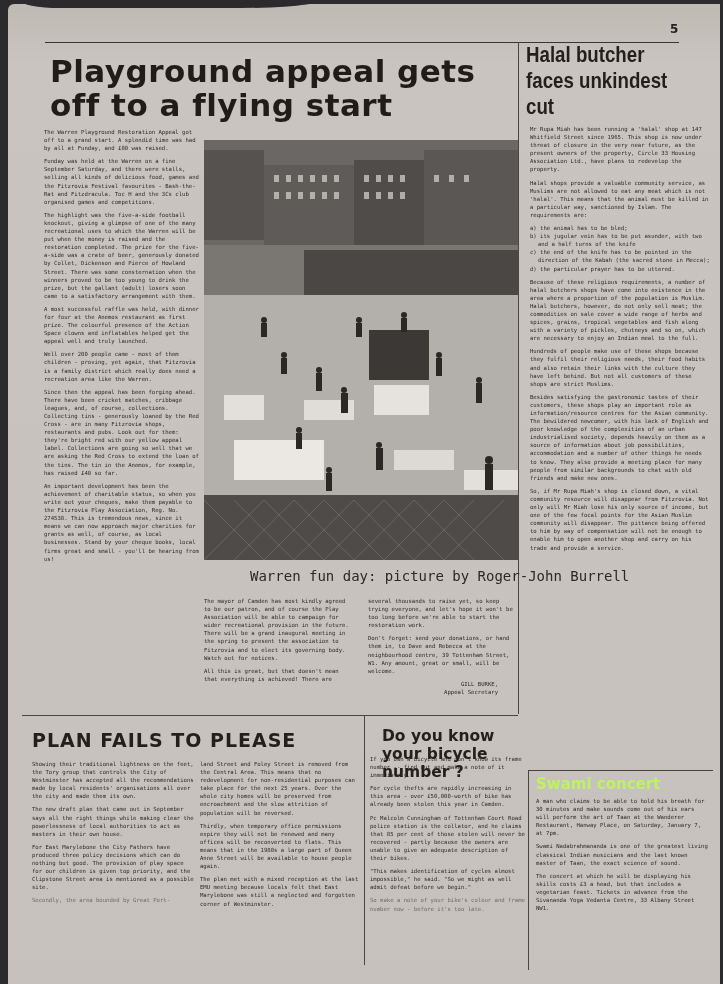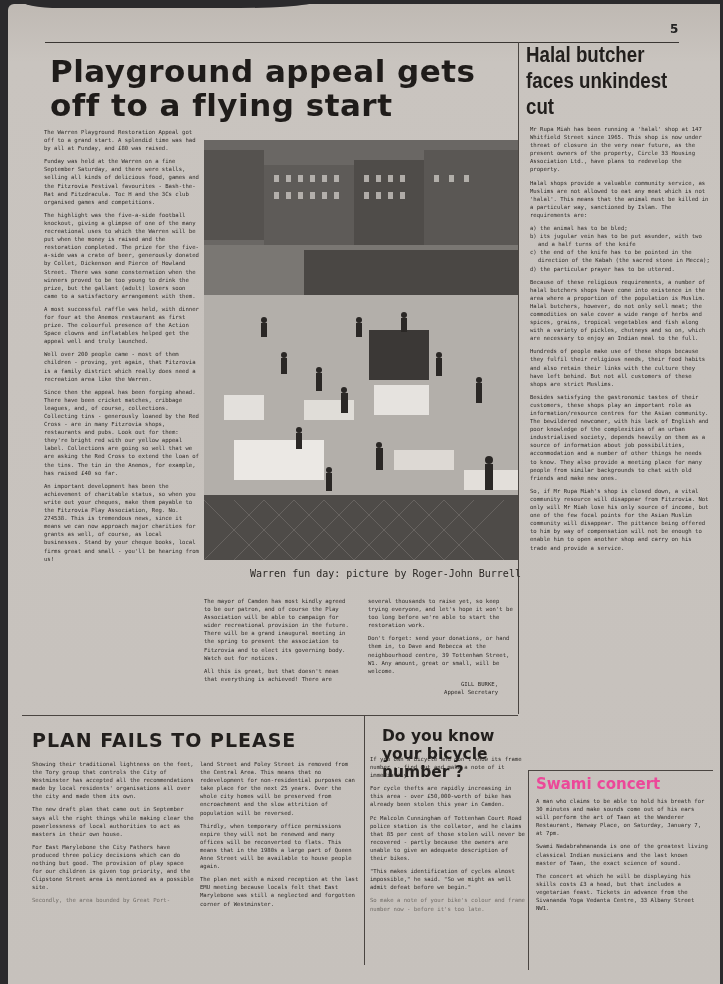--- a/index.html
+++ b/index.html
@@ -34,37 +34,37 @@
   .h-plan {
     position:absolute; left:32px; top:729px;
     font-family:"DejaVu Sans", sans-serif; font-weight:900; font-size:19px; letter-spacing:1px; color:#221f1d; margin:0;
   }
   .h-bike {
     position:absolute; left:370px; top:715px; width:155px;
     font-family:"DejaVu Sans", sans-serif; font-weight:bold; font-size:15.5px; line-height:18px; color:#221f1d; margin:12px;
   }
   .h-swami {
     position:absolute; left:536px; top:775px;
-    font-family:"DejaVu Sans", sans-serif; font-weight:bold; font-size:15px; color:#ec4899; margin:0;
+    font-family:"DejaVu Sans", sans-serif; font-weight:bold; font-size:15px; color:#bef264; margin:0;
   }
 
   .col { position:absolute; font-size:5.6px; line-height:8.1px; color:#2c2926; }
   .col p { margin:0 0 5px 0; white-space:normal; }
   .col .list { margin:0 0 5px 0; padding:0; list-style:none; }
   .col .list li { padding-left:8px; text-indent:-8px; }
   .sig { text-align:right; padding-right:20px; }
   .fade { color:#6f6a65; }
 
   .photo {
     position:absolute; left:204px; top:140px; width:314px; height:420px;
     background:#6e6b68; overflow:hidden;
   }
   .caption {
     position:absolute; left:250px; top:568px;
-    font-family:"DejaVu Sans Mono", monospace; font-size:10px; color:#2b2825;
+    font-family:"DejaVu Sans Mono", monospace; font-size:14px; color:#2b2825;
   }
 </style>
 </head>
 <body>
 
 <div class="sheet"></div>
 <div class="topshadow"></div>
 <div class="pagenum">5</div>
 <div class="rule-top"></div>
 

